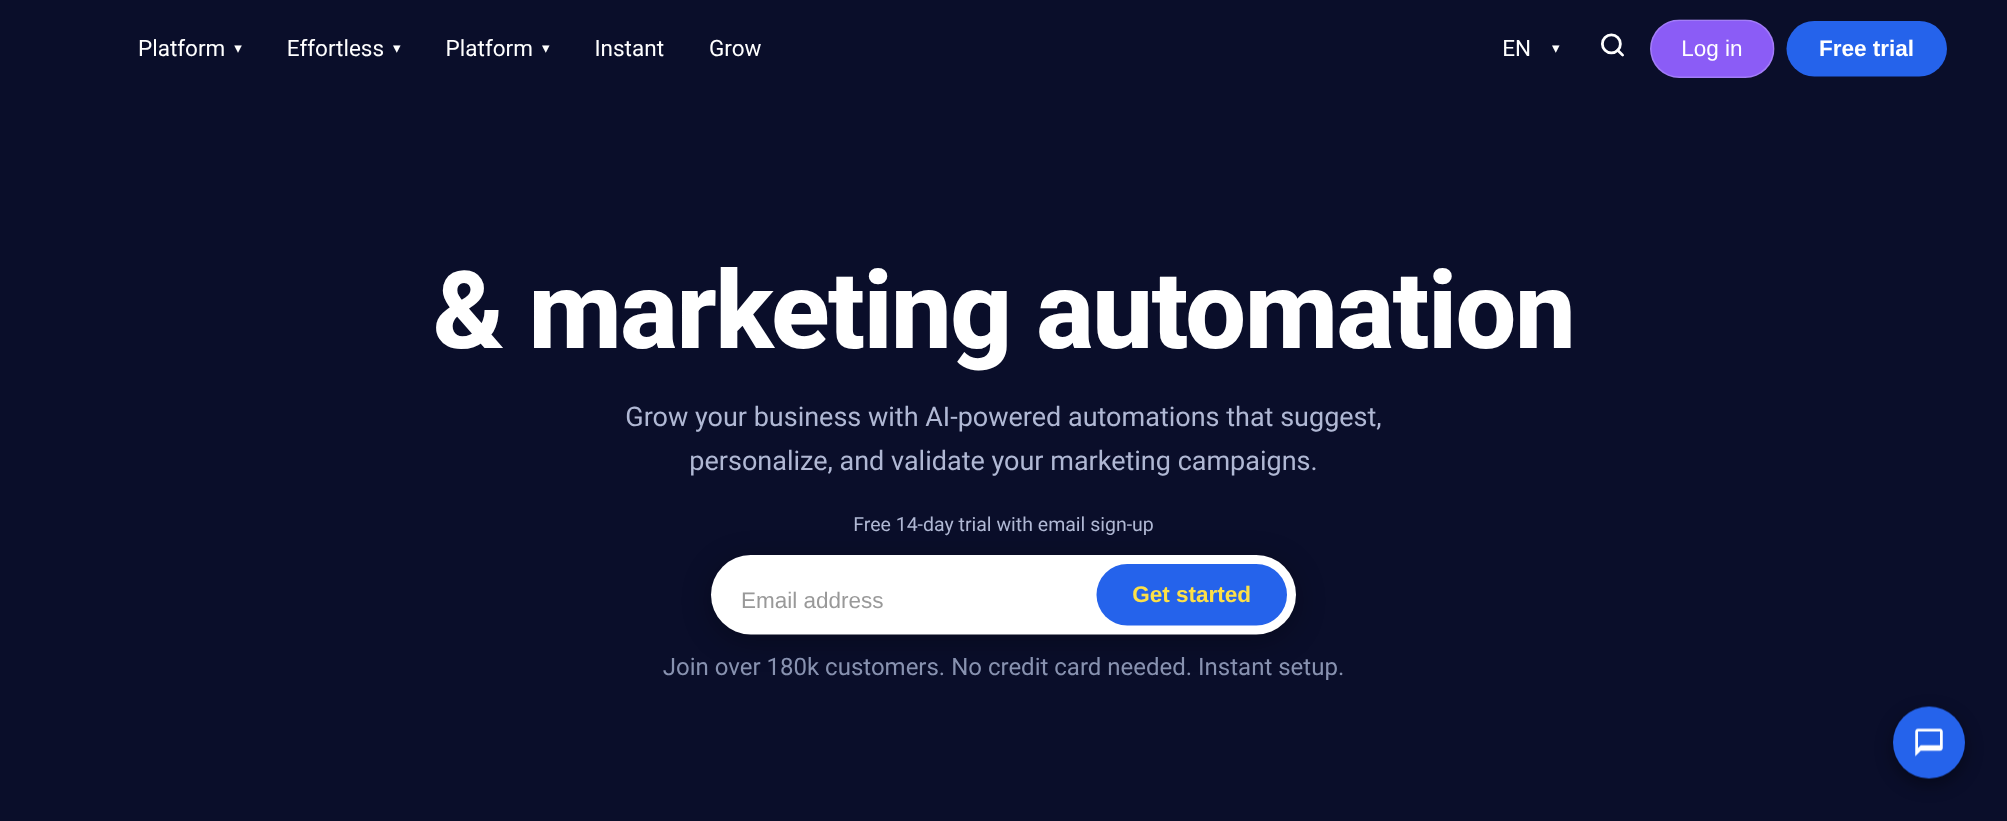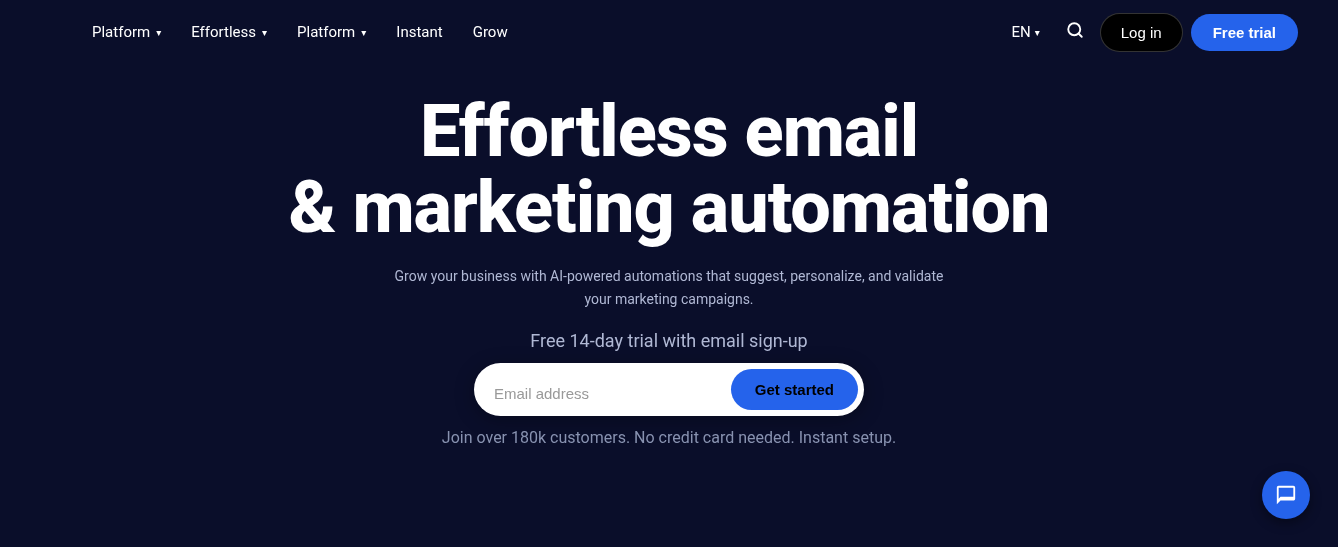--- a/index.html
+++ b/index.html
@@ -56,37 +56,37 @@
 
     .nav-right {
       display: flex;
       align-items: center;
       gap: 8px;
     }
 
     .nav-lang {
       display: flex;
       align-items: center;
-      gap: 4px;
+      gap: 14px;
       padding: 8px 10px;
       font-size: 15px;
       color: #ffffff;
       cursor: pointer;
     }
 
     .nav-search {
       padding: 8px;
       cursor: pointer;
       color: #ffffff;
       font-size: 16px;
     }
 
     .btn-login {
       padding: 10px 20px;
-      background-color: #000000;
+      background-color: #8b5cf6;
       color: #ffffff;
       border: 1px solid rgba(255,255,255,0.2);
       border-radius: 24px;
       font-size: 15px;
       cursor: pointer;
       white-space: nowrap;
     }
 
     .btn-free-trial {
       padding: 10px 22px;
@@ -114,29 +114,29 @@
       font-size: 72px;
       font-weight: 800;
       line-height: 1.05;
       color: #ffffff;
       max-width: 900px;
       letter-spacing: -1px;
     }
 
     .hero-subtitle {
       margin-top: 20px;
-      font-size: 14px;
+      font-size: 18px;
       color: #b0b8d4;
       max-width: 560px;
       line-height: 1.6;
     }
 
     .hero-trial-note {
       margin-top: 20px;
-      font-size: 18px;
+      font-size: 13px;
       color: #b0b8d4;
     }
 
     .email-form {
       margin-top: 12px;
       display: flex;
       align-items: flex-end;
       background-color: #ffffff;
       border-radius: 50px;
       padding: 6px 6px 6px 20px;
@@ -154,21 +154,21 @@
       padding: 8px 0;
     }
 
     .email-input::placeholder {
       color: #999;
     }
 
     .btn-get-started {
       padding: 12px 24px;
       background-color: #2563eb;
-      color: #000000;
+      color: #fde047;
       border: none;
       border-radius: 50px;
       font-size: 15px;
       font-weight: 600;
       cursor: pointer;
       white-space: nowrap;
     }
 
     .hero-disclaimer {
       margin-top: 12px;
@@ -235,21 +235,21 @@
         <line x1="21" y1="21" x2="16.65" y2="16.65"></line>
       </svg>
     </div>
     <button class="btn-login">Log in</button>
     <button class="btn-free-trial">Free trial</button>
   </div>
 </nav>
 
 <section class="hero">
   <h1 class="hero-title">
-    <span>Effortless email</span><br>
+    <br>
     <span>&amp; marketing automation</span>
   </h1>
 
   <p class="hero-subtitle">Grow your business with AI-powered automations that suggest, personalize, and validate your marketing campaigns.</p>
 
   <p class="hero-trial-note">Free 14-day trial with email sign-up</p>
 
   <div class="email-form">
     <input class="email-input" type="email" placeholder="Email address" style="">
     <button class="btn-get-started">Get started</button>

